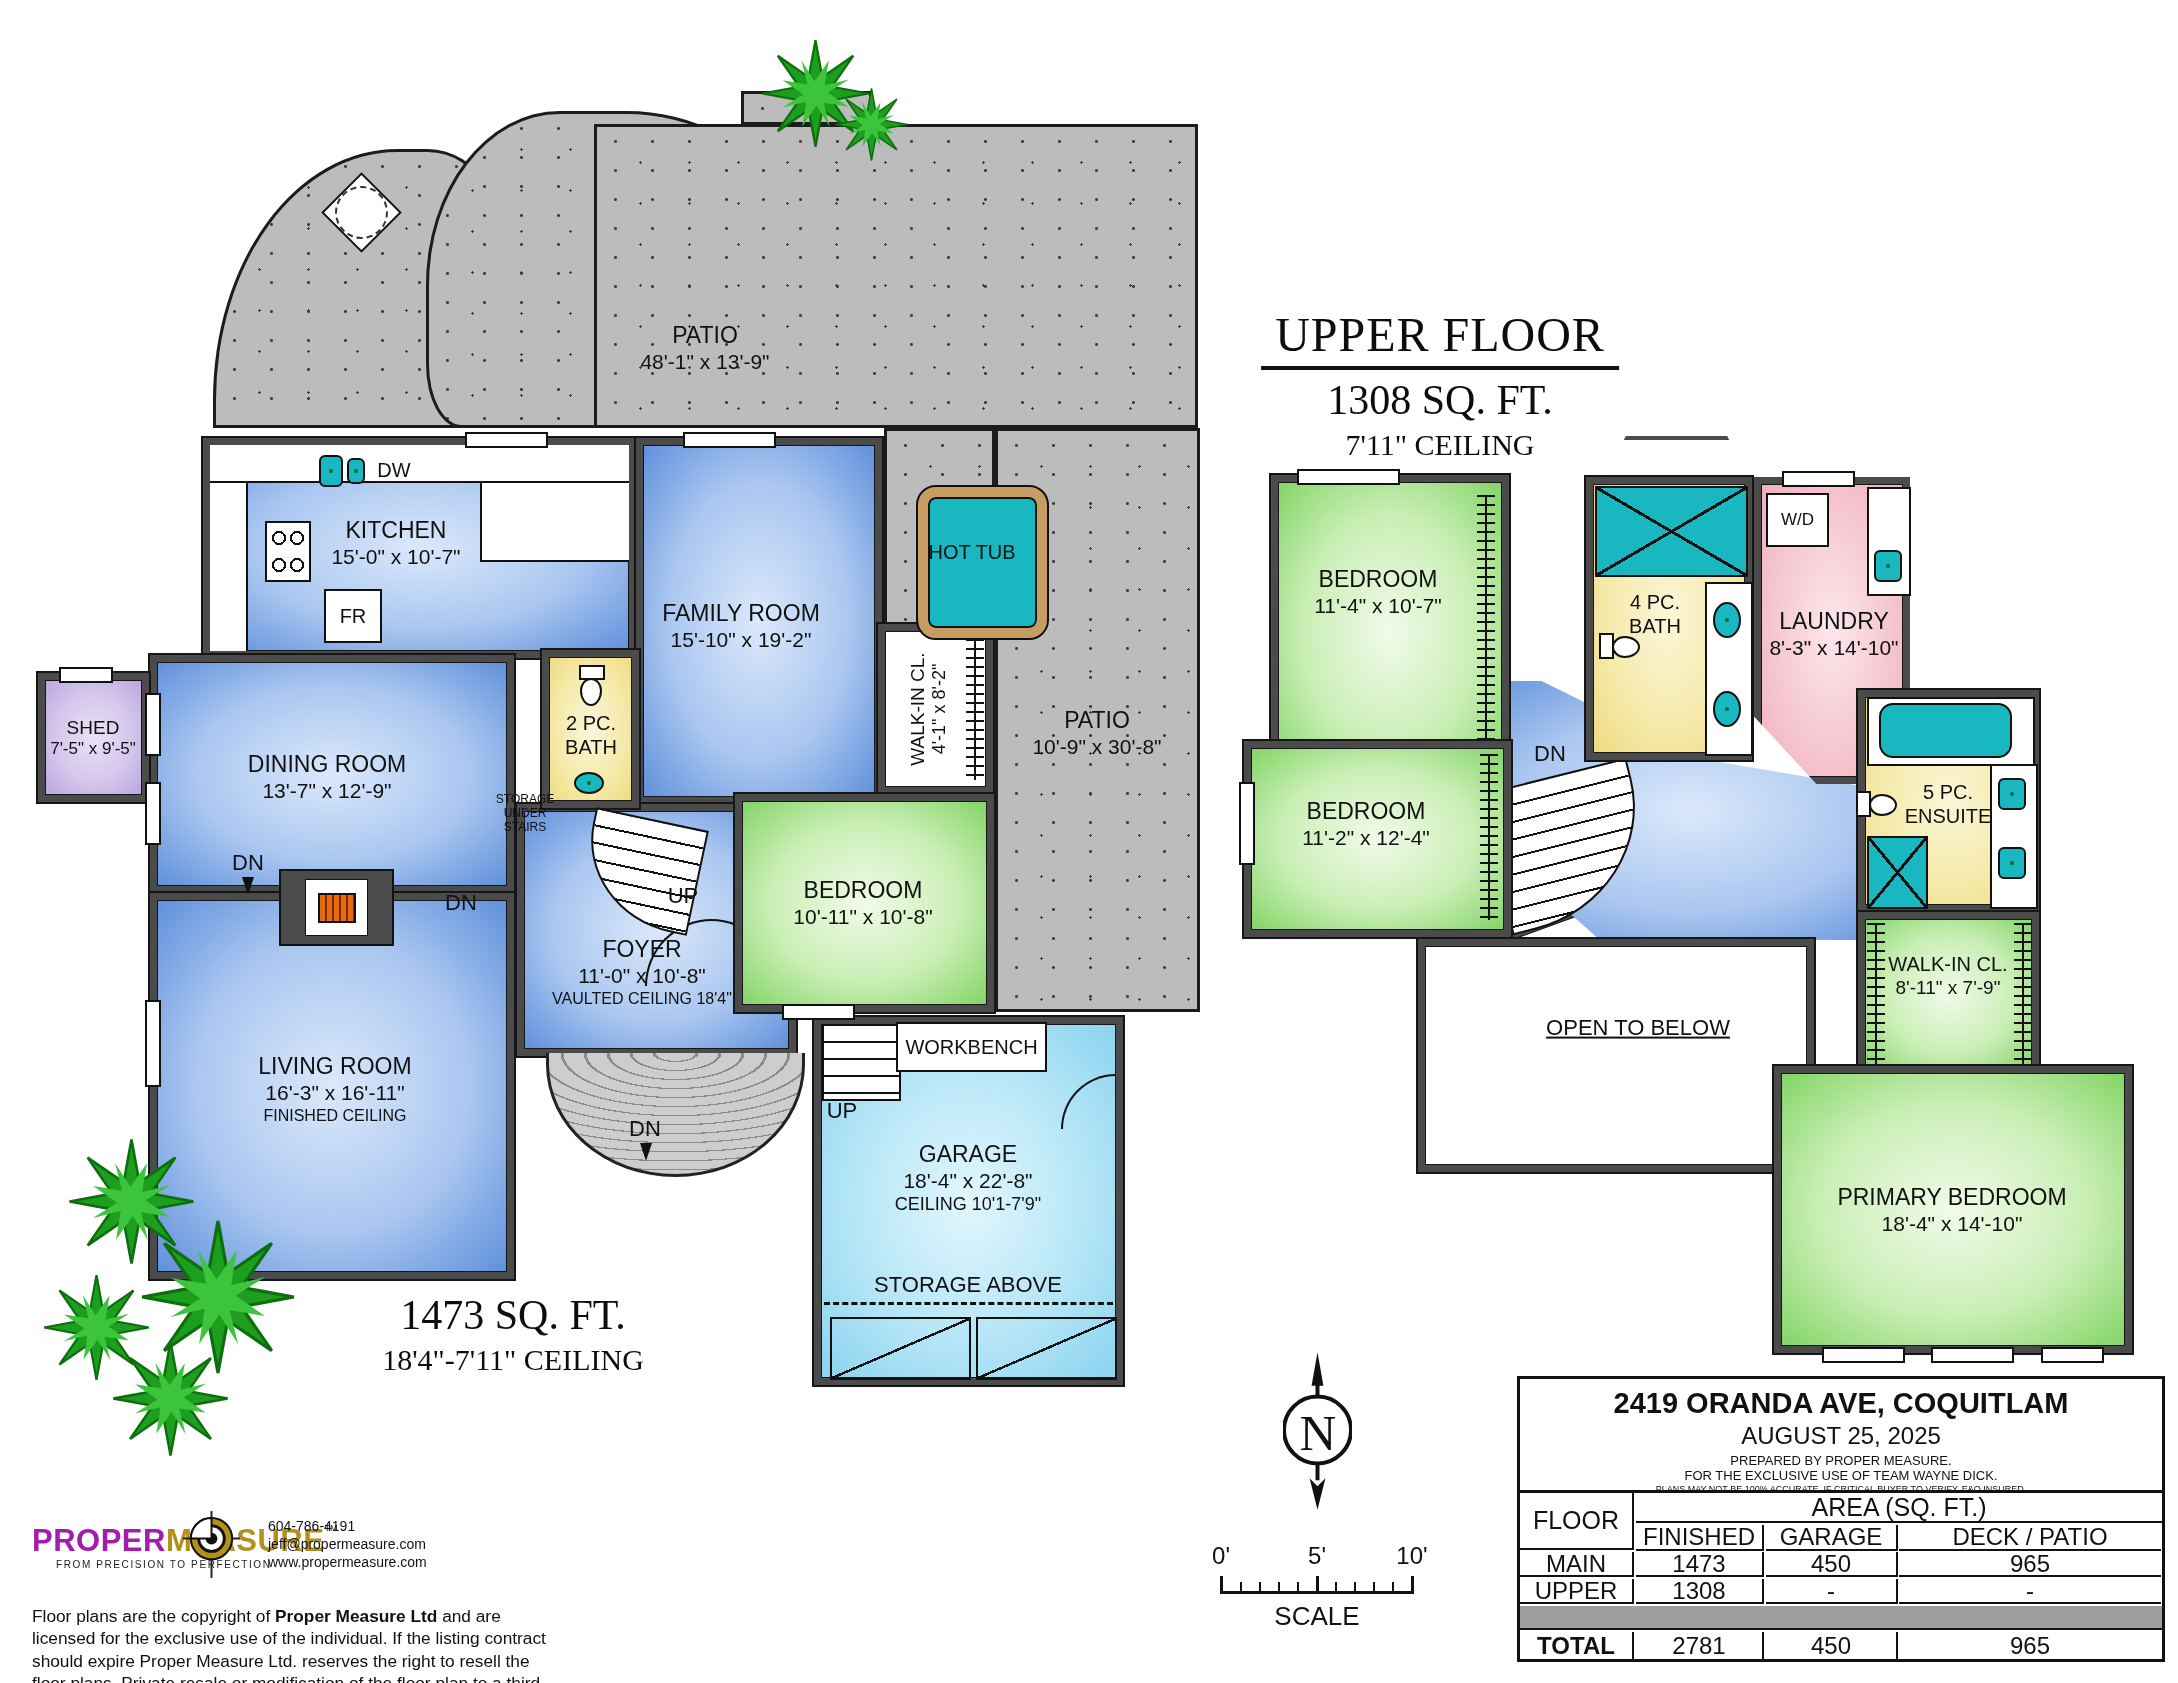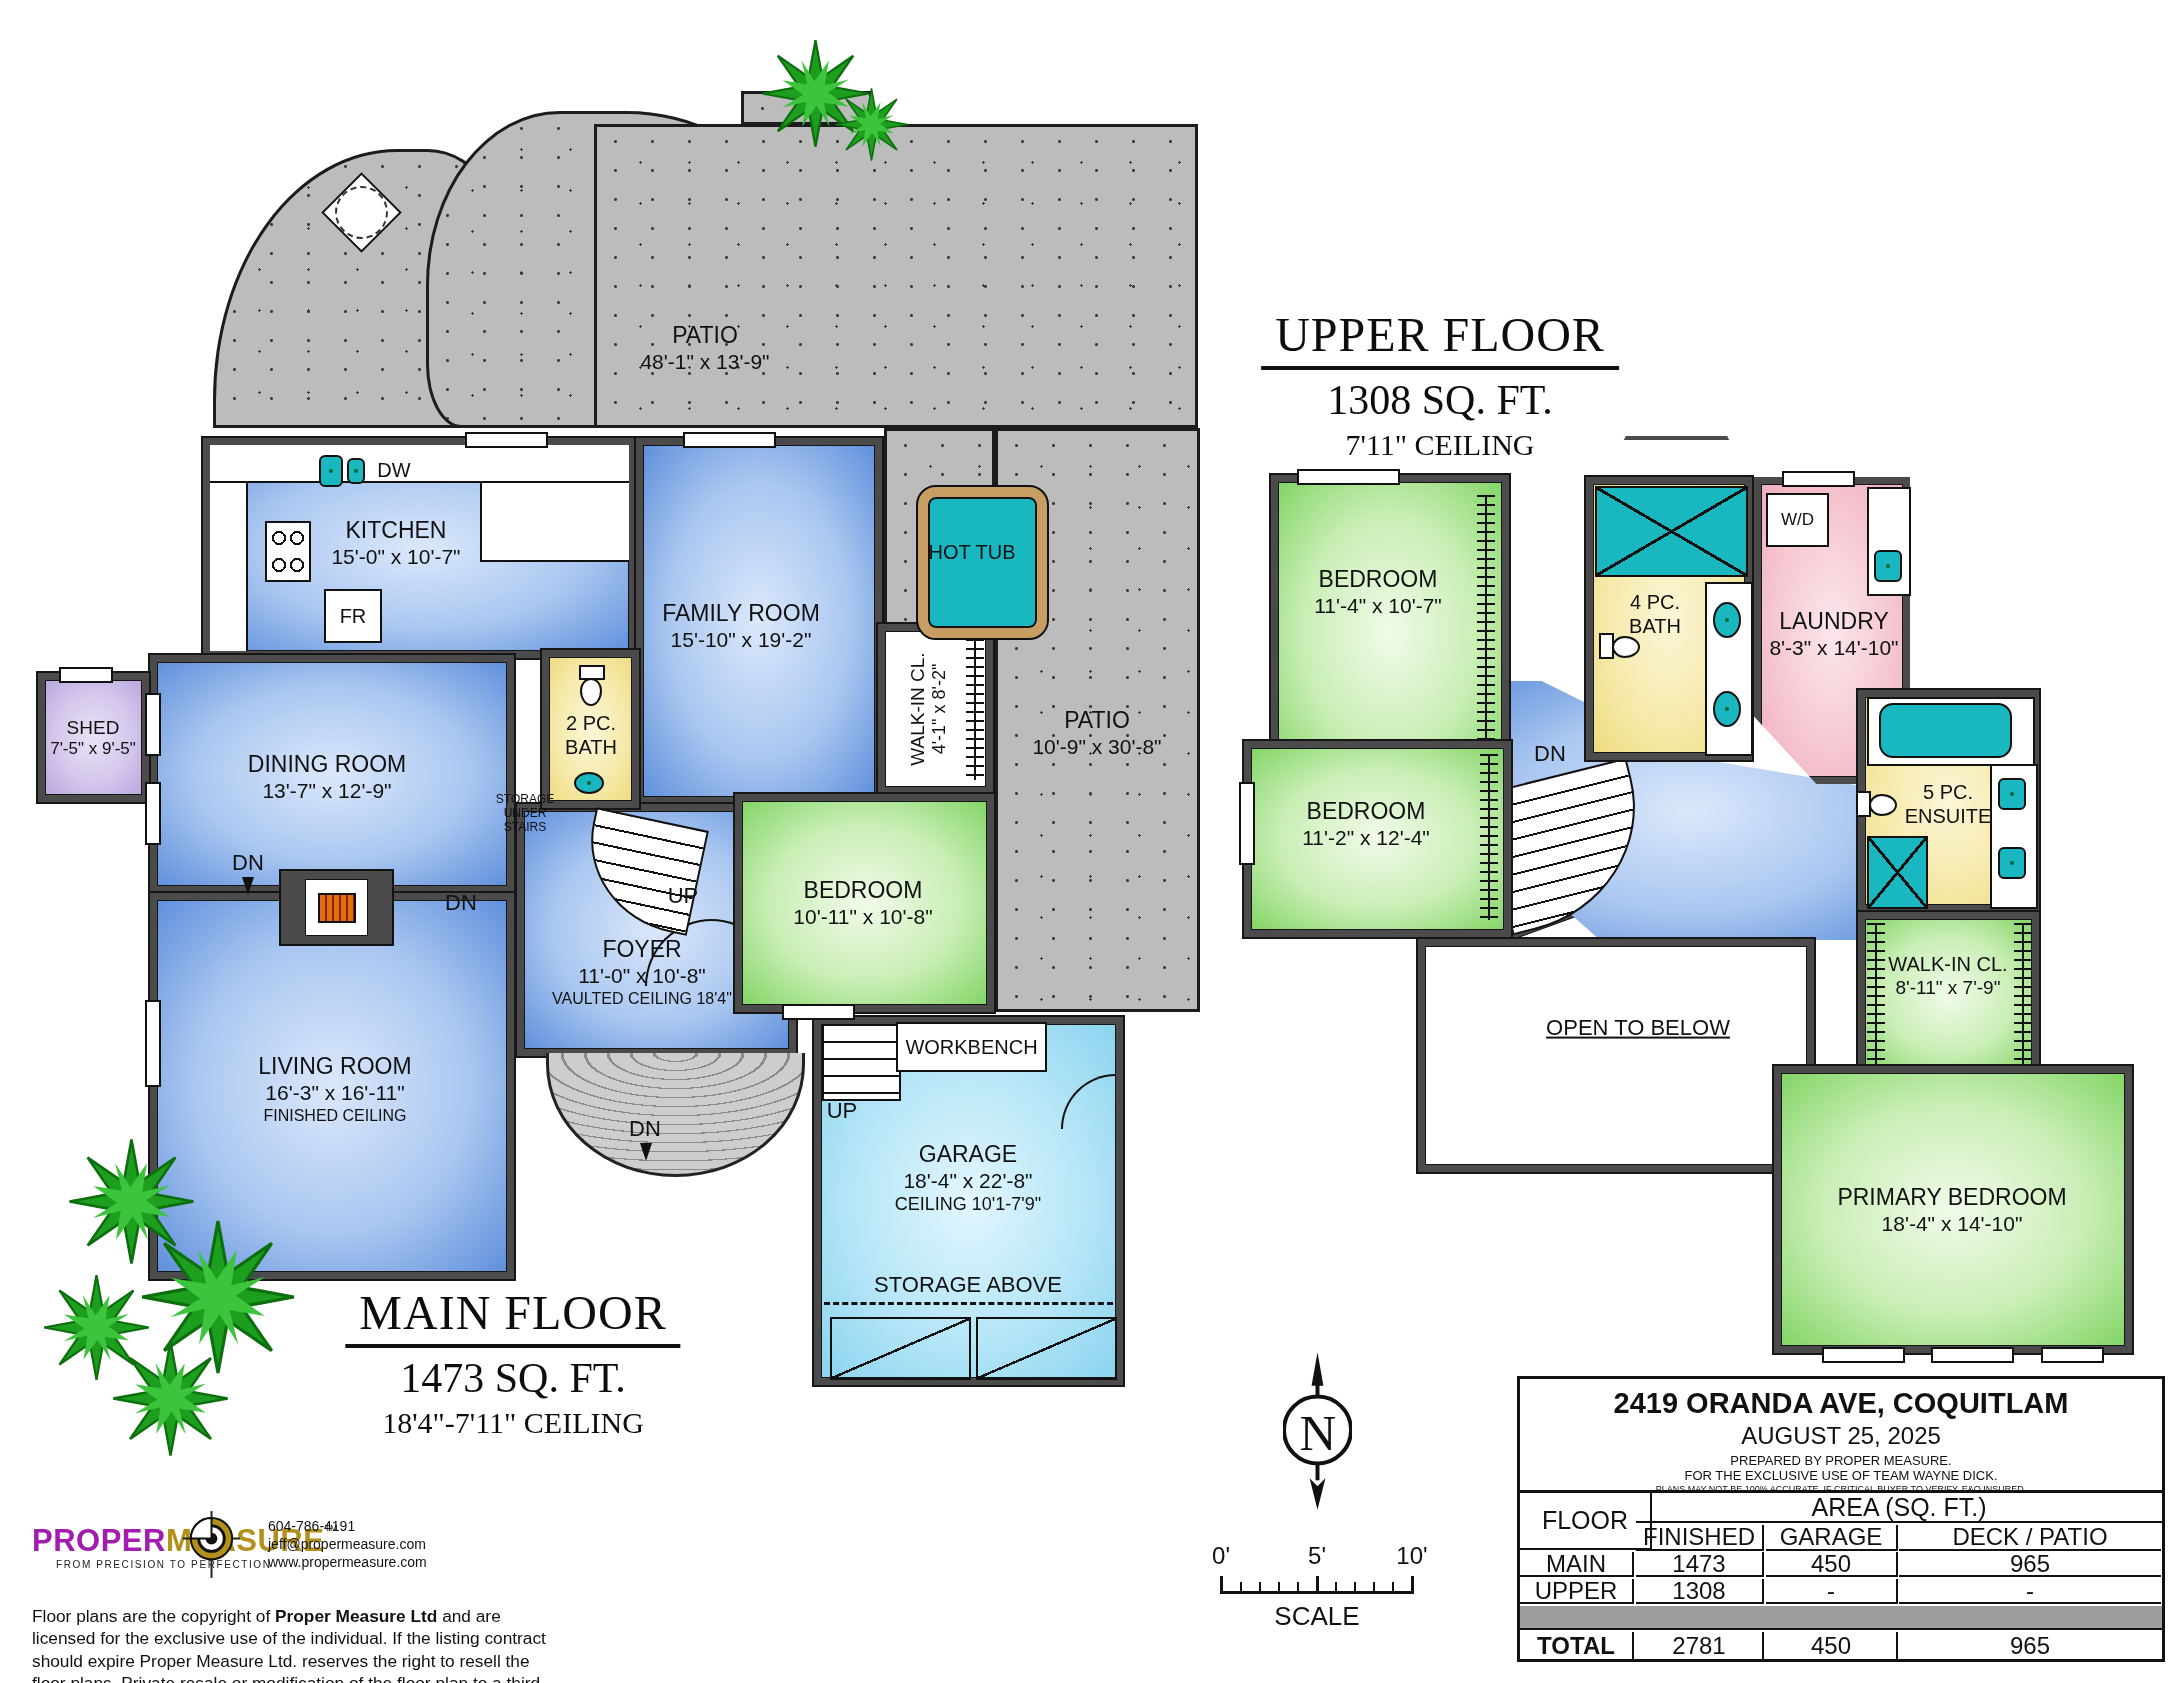--- a/index.html
+++ b/index.html
@@ -252,21 +252,20 @@
       <use href="#tree"></use>
     </svg>
   <svg class="abs" style="left:42px;top:1273px;" width="109" height="109" viewBox="0 0 110 110">
       <use href="#tree"></use>
     </svg>
   <svg class="abs" style="left:111px;top:1339px;" width="119" height="119" viewBox="0 0 120 120">
       <use href="#tree"></use>
     </svg>
 
   <div class="ftitle" style="left:513px;top:1285px;">
-    <div class="t1">MAIN FLOOR</div>
     <div class="t2">1473 SQ. FT.</div>
     <div class="t3">18'4"-7'11" CEILING</div>
   </div>
 
   <div class="ftitle" style="left:1440px;top:307px;">
     <div class="t1">UPPER FLOOR</div>
     <div class="t2">1308 SQ. FT.</div>
     <div class="t3">7'11" CEILING</div>
   </div>
 
@@ -373,21 +372,21 @@
 
   <div class="tblock">
     <div class="tb-head">
       <div class="tb-addr">2419 ORANDA AVE, COQUITLAM</div>
       <div class="tb-date">AUGUST 25, 2025</div>
       <div class="tb-s1">PREPARED BY PROPER MEASURE.</div>
       <div class="tb-s2">FOR THE EXCLUSIVE USE OF TEAM WAYNE DICK.</div>
       <div class="tb-s3">PLANS MAY NOT BE 100% ACCURATE. IF CRITICAL BUYER TO VERIFY. E&amp;O INSURED.</div>
     </div>
     <div class="abs" style="left:0;top:114px;right:0;bottom:0;">
-      <div class="abs" style="left:0;top:0;width:132px;height:57px;border-right:2px solid #111;border-bottom:2px solid #111;display:flex;align-items:center;justify-content:center;font-size:25px;">FLOOR</div>
+      <div class="abs" style="left:0;top:0;width:114px;height:57px;border-right:2px solid #111;border-bottom:2px solid #111;display:flex;align-items:center;justify-content:center;font-size:25px;">FLOOR</div>
       <div class="abs" style="left:116px;top:0;width:526px;height:30px;border-bottom:2px solid #111;display:flex;align-items:center;justify-content:center;font-size:25px;">AREA (SQ. FT.)</div>
       <div class="abs" style="left:116px;top:32px;width:128px;height:26px;border-right:2px solid #111;border-bottom:2px solid #111;display:flex;align-items:center;justify-content:center;font-size:24px;">FINISHED</div>
       <div class="abs" style="left:246px;top:32px;width:132px;height:26px;border-right:2px solid #111;border-bottom:2px solid #111;display:flex;align-items:center;justify-content:center;font-size:24px;">GARAGE</div>
       <div class="abs" style="left:379px;top:32px;width:262px;height:26px;border-bottom:2px solid #111;display:flex;align-items:center;justify-content:center;font-size:24px;">DECK / PATIO</div>
 
       <div class="abs" style="left:0;top:59px;width:114px;height:25px;border-right:2px solid #111;border-bottom:2px solid #111;display:flex;align-items:center;justify-content:center;font-size:24px;">MAIN</div>
       <div class="abs" style="left:116px;top:59px;width:128px;height:25px;border-right:2px solid #111;border-bottom:2px solid #111;display:flex;align-items:center;justify-content:center;font-size:24px;">1473</div>
       <div class="abs" style="left:246px;top:59px;width:132px;height:25px;border-right:2px solid #111;border-bottom:2px solid #111;display:flex;align-items:center;justify-content:center;font-size:24px;">450</div>
       <div class="abs" style="left:379px;top:59px;width:262px;height:25px;border-bottom:2px solid #111;display:flex;align-items:center;justify-content:center;font-size:24px;">965</div>
 

